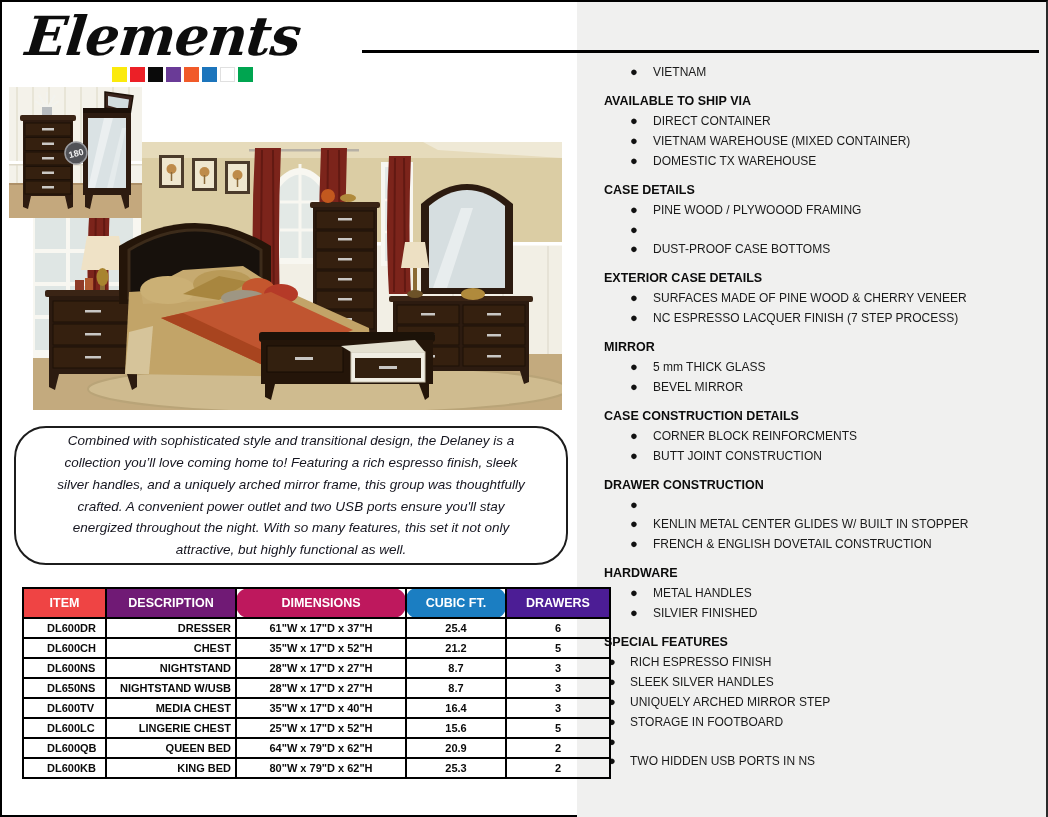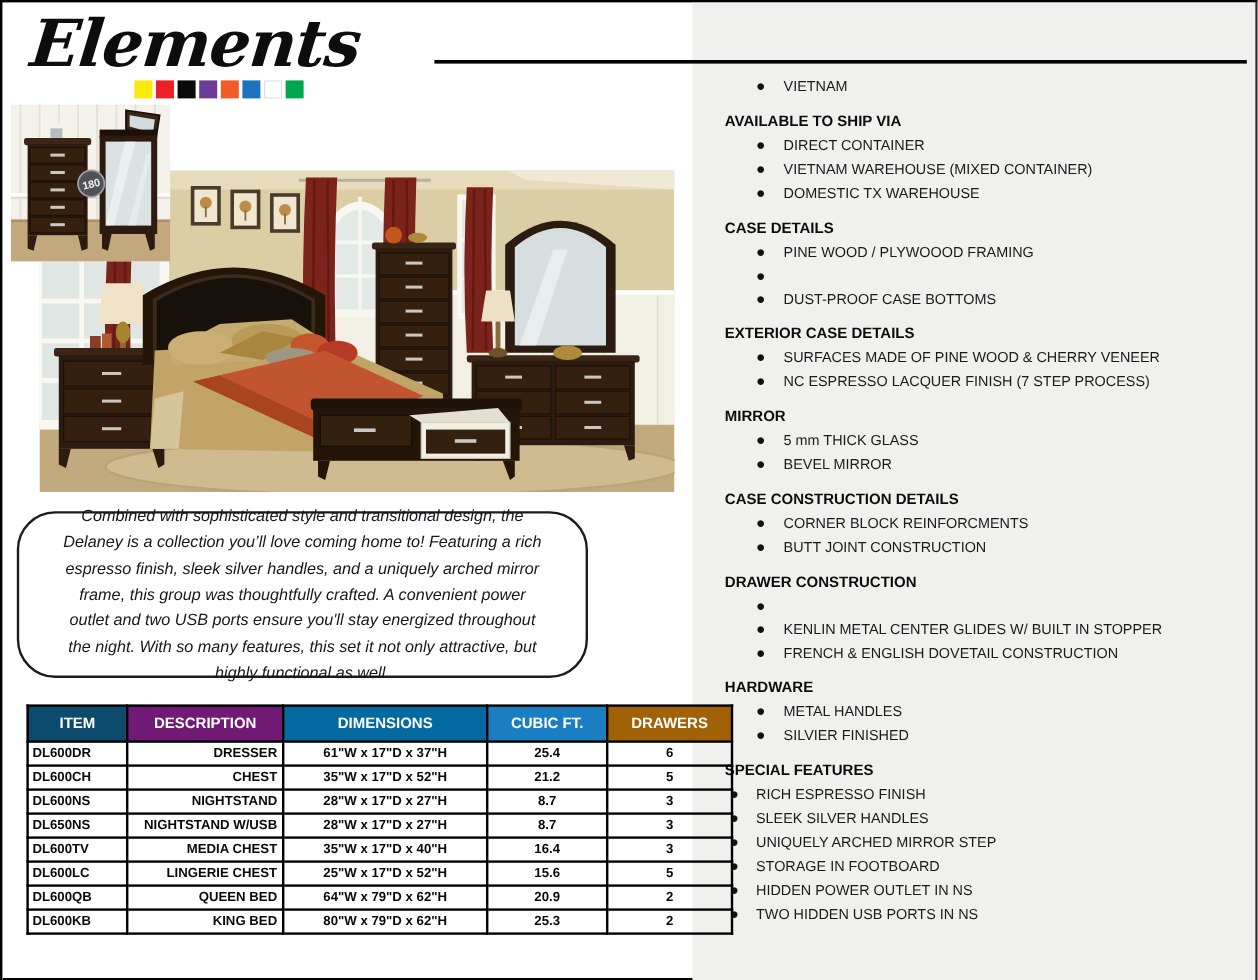--- a/index.html
+++ b/index.html
@@ -12,32 +12,32 @@
              font-style:italic;font-weight:bold;font-size:54px;color:#0d0d0d;
              transform:skewX(-6deg);letter-spacing:-1px;white-space:nowrap;}
   .palette{position:absolute;left:110px;top:65px;display:flex;gap:3px;}
   .palette .swatch{width:15px;height:15px;}
   .palette .swatch.white{border:1px solid #e0e0e0;box-sizing:border-box;}
 
   .inset-photo{position:absolute;left:7px;top:85px;width:133px;height:131px;z-index:3;}
   .main-photo{position:absolute;left:31px;top:140px;width:529px;height:268px;z-index:2;}
   .inset-photo svg,.main-photo svg{display:block;width:100%;height:100%;}
 
-  .desc-box{position:absolute;left:12px;top:424px;width:476px;height:139px;
+  .desc-box{position:absolute;left:12px;top:424px;width:554px;height:139px;
             border:2px solid #1c1c1c;border-radius:32px;box-sizing:border-box;
             display:flex;align-items:center;justify-content:center;background:#fff;}
   .desc-text{margin:0;padding:0 32px;text-align:center;font-style:italic;
              font-size:13.5px;line-height:1.62;color:#15151f;font-weight:500;}
 
   table.product{position:absolute;left:20px;top:585px;border-collapse:collapse;z-index:2;}
   table.product th{background:#1B7EC2;color:#ffffff;font-size:12.5px;font-weight:bold;
                    border:2px solid #000;height:26px;padding:1px 4px;text-align:center;}
   table.product td{border:2px solid #000;font-size:11px;font-weight:bold;color:#0a0a0a;
                    height:16px;padding:1px 4px;text-align:center;white-space:nowrap;}
-  table.product td.c0{text-align:left;padding-left:3px;}
+  table.product td.c0{text-align:left;padding-left:23px;}
   table.product td.c1{text-align:right;padding-left:7px;}
 
   
   .right-panel{position:absolute;left:575px;top:0;width:473px;height:817px;
                background:#F0F0EF;box-sizing:border-box;padding:60px 8px 0 27px;}
   .page-title{position:absolute;top:20px;right:10px;font-size:27px;font-weight:bold;
               color:#0c0c0c;letter-spacing:0.5px;}
   .title-rule{position:absolute;left:360px;top:48px;right:7px;height:3px;background:#000;z-index:4;}
 
   .spec-section{margin-top:10px;}
@@ -325,25 +325,25 @@
     </svg>
   </div>
 
   <div class="desc-box">
     <p class="desc-text">Combined with sophisticated style and transitional design, the Delaney is a collection you’ll love coming home to! Featuring a rich espresso finish, sleek silver handles, and a uniquely arched mirror frame, this group was thoughtfully crafted. A convenient power outlet and two USB ports ensure you'll stay energized throughout the night. With so many features, this set it not only attractive, but highly functional as well.</p>
   </div>
 
   <table class="product" id="product-table">
       <thead>
         <tr>
-          <th style="width: 73px; background: #0c4a6e;">ITEM</th>
+          <th style="width: 73px; background: #ef4444;">ITEM</th>
           <th style="width: 120px; background: #701a75;">DESCRIPTION</th>
-          <th style="width: 160px; background: #0369a1;">DIMENSIONS</th>
-          <th style="width: 90px; background: rgb(27, 126, 194);">CUBIC FT.</th>
-          <th style="width: 94px; background: #a16207;">DRAWERS</th>
+          <th style="width: 160px; background: #be185d; border-radius: 13px;">DIMENSIONS</th>
+          <th style="width: 90px; background: rgb(27, 126, 194); border-radius: 11px;">CUBIC FT.</th>
+          <th style="width: 94px; background: #4c1d95;">DRAWERS</th>
         </tr>
       </thead>
       <tbody>
         <tr>
           <td class="c0">DL600DR</td>
           <td class="c1">DRESSER</td>
           <td class="c2">61"W x 17"D x 37"H</td>
           <td class="c3">25.4</td>
           <td class="c4">6</td>
         </tr>
@@ -508,21 +508,20 @@
         <div class="spec-item">
           <span class="bullet">●</span>
           <span>UNIQUELY ARCHED MIRROR STEP</span>
         </div>
         <div class="spec-item">
           <span class="bullet">●</span>
           <span>STORAGE IN FOOTBOARD</span>
         </div>
         <div class="spec-item">
           <span class="bullet">●</span>
-          <span>HIDDEN POWER OUTLET IN NS</span>
         </div>
         <div class="spec-item">
           <span class="bullet">●</span>
           <span>TWO HIDDEN USB PORTS IN NS</span>
         </div>
       </div>
     </div>
 
   <div class="bottom-rule"></div>
 </div>

